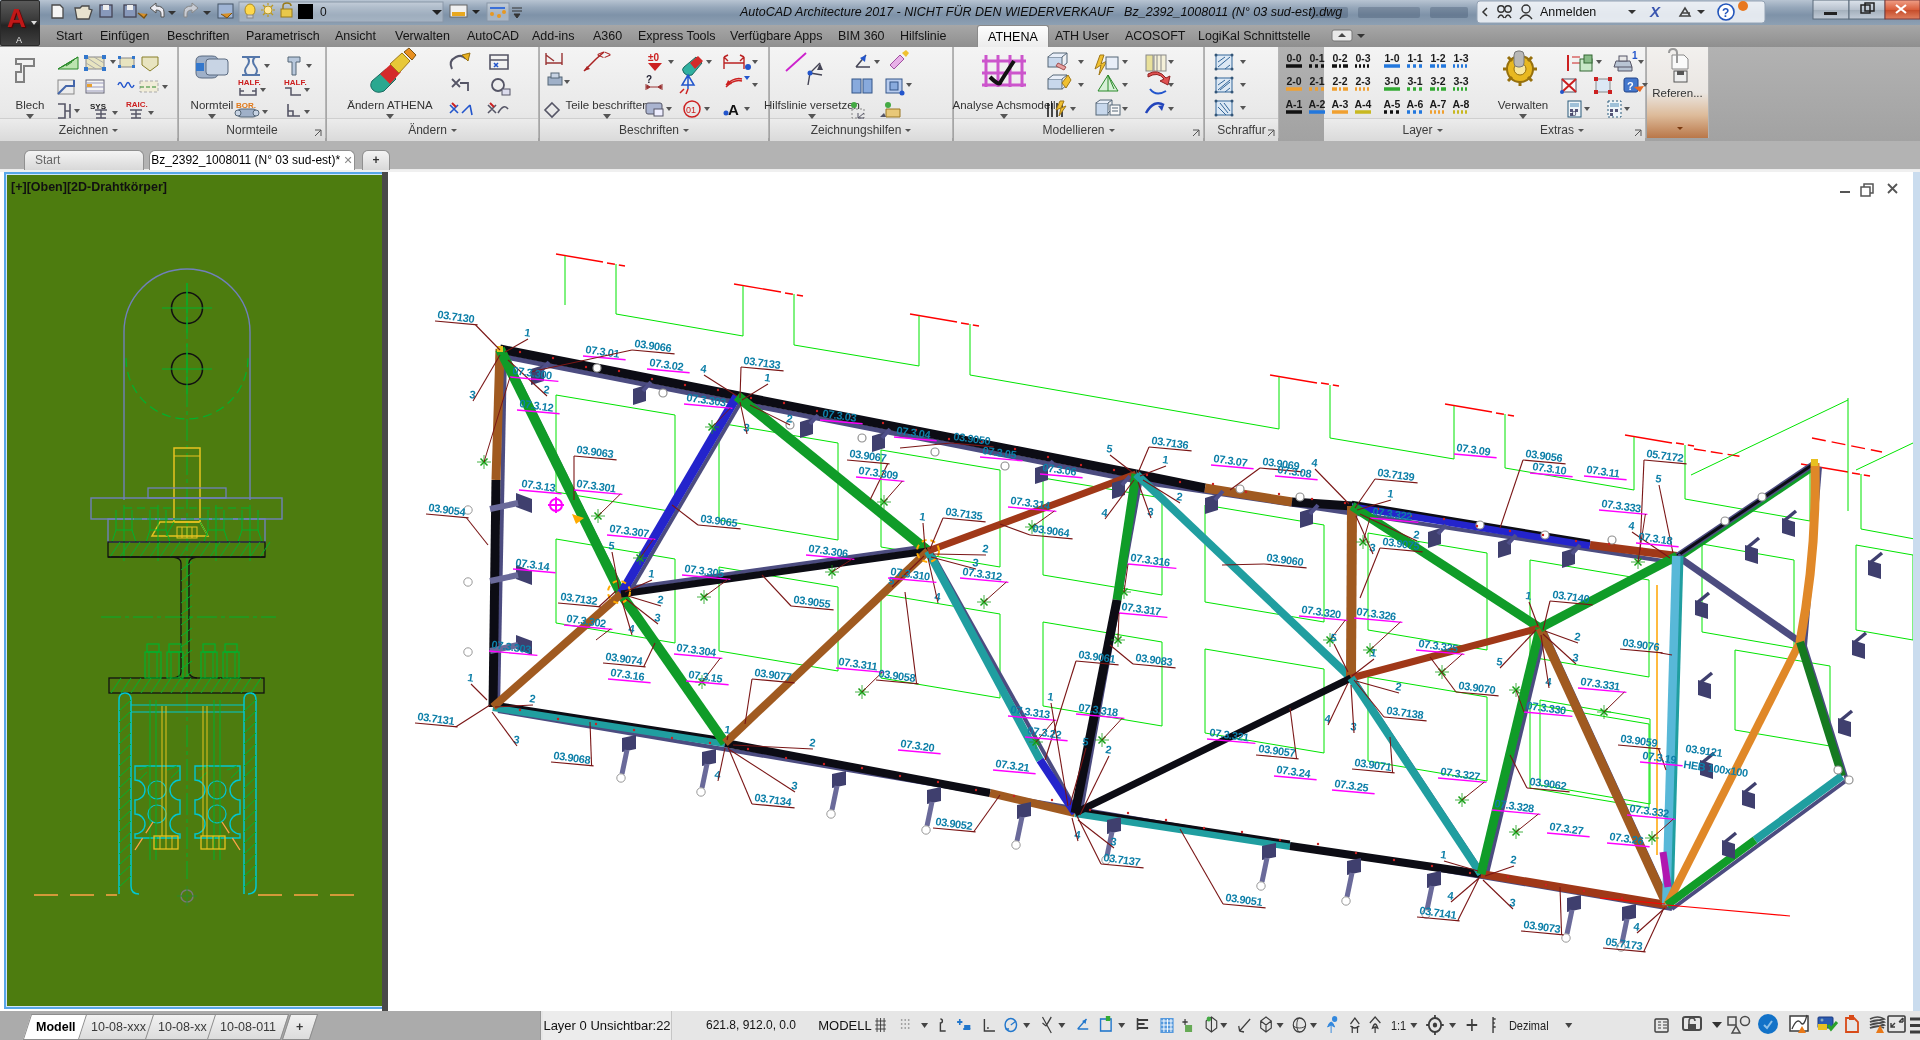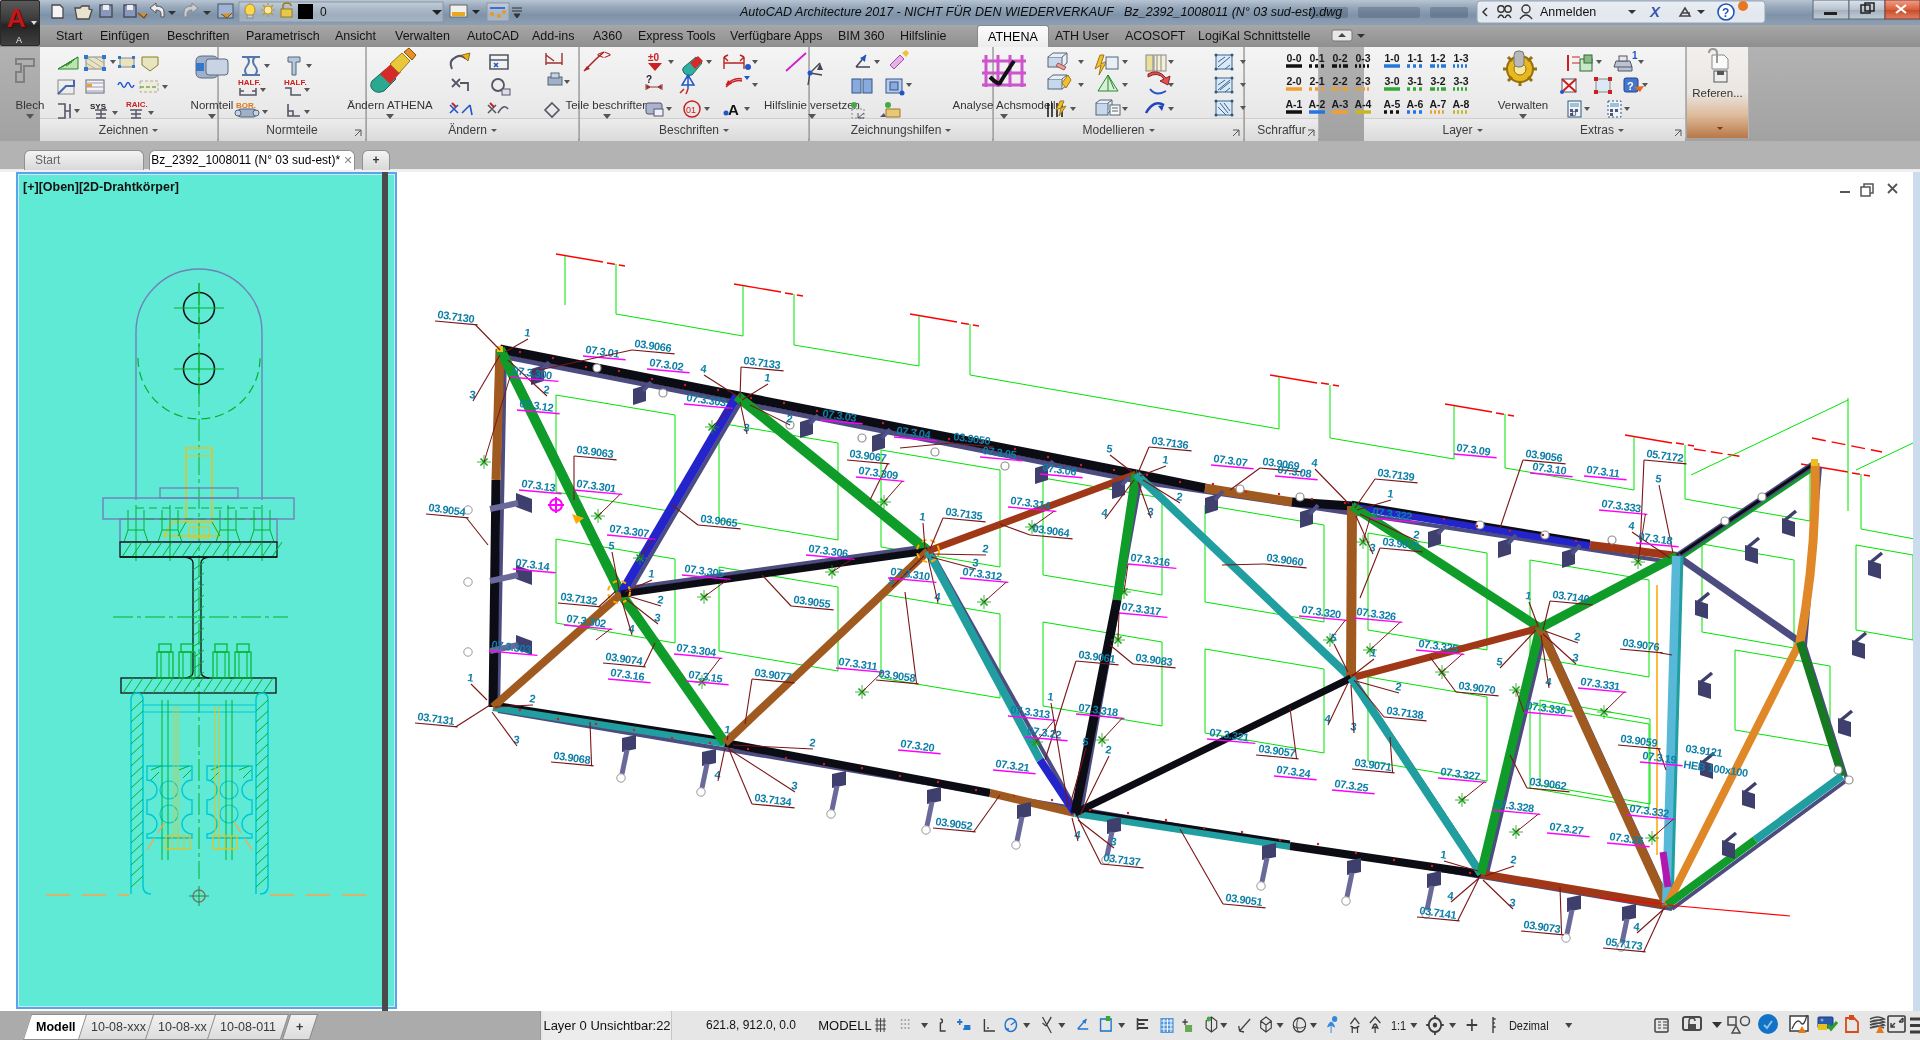--- a/index.html
+++ b/index.html
@@ -12,33 +12,33 @@
 #abtn { position:absolute; left:0; top:0; width:40px; height:46px;
   background:linear-gradient(#5a5a5a 0%, #383838 45%, #242424 55%, #404040 100%);
   border:1px solid #2a2a2a; border-radius:2px; z-index:30; }
 
 #tabrow { position:absolute; left:0; top:25px; width:1920px; height:22px;
   background:linear-gradient(#a7a7a7,#8f8f8f); }
 .rtab { position:absolute; top:0; height:22px; line-height:22px; font-size:12.5px; color:#141414; padding:0 10px; }
 .rtab.active { background:linear-gradient(#fdfdfd,#ececec); color:#000; border-radius:3px 3px 0 0; border:1px solid #8a8a8a; border-bottom:none; }
 
 #ribbon { position:absolute; left:0; top:47px; width:1920px; height:94px; background:linear-gradient(#b2b2b2,#a2a2a2); }
-.rpanel { position:absolute; top:0; height:91px; background:linear-gradient(#f4f4f4 0%,#e9e9e9 70%,#dcdcdc 100%); border-right:1px solid #b5b5b5;margin-left:40px; }
+.rpanel { position:absolute; top:0; height:91px; background:linear-gradient(#f4f4f4 0%,#e9e9e9 70%,#dcdcdc 100%); border-right:1px solid #b5b5b5; }
 .dn { display:inline-block; width:0; height:0; border:3.5px solid transparent; border-top-color:#555; vertical-align:-1px; margin-left:4px; }
 .cornerarrow { position:absolute; right:3px; bottom:4px; width:8px; height:8px; }
 .rpanel .ptitle { position:absolute; left:0; bottom:-3px; width:100%; height:23px; line-height:22px;
   text-align:center; font-size:12px; color:#3c3c3c; background:linear-gradient(#ececec,#dadada); border-top:1px solid #cfcfcf; }
 
 #filetabbar { position:absolute; left:0; top:141px; width:1920px; height:31px; background:linear-gradient(#b3b3b3 0%,#b3b3b3 91%,#f0f0f0 92%,#f0f0f0 100%); }
 .ftab { position:absolute; top:9px; height:20px; line-height:19px; font-size:12px; color:#333;
   background:linear-gradient(#f4f4f4,#d8d8d8); border:1px solid #909090; border-bottom:none; border-radius:6px 6px 0 0; padding:0 14px; }
 .ftab.active { background:#fff; color:#000; }
 
 #drawarea { position:absolute; left:0; top:172px; width:1920px; height:839px; background:#fff; }
-#leftvp { position:absolute; left:16px; top:0; width:381px; height:837px; background:#5eead4;
+#leftvp { position:absolute; left:4px; top:0; width:381px; height:837px; background:#4d7c0f;
   border:2px solid #58a6e8; box-shadow:inset 0 0 0 1px #cfe6fa; }
 #vplabel { position:absolute; left:5px; top:6px; font-size:12.5px; font-weight:bold; color:#111; }
 #splitter { position:absolute; left:382px; top:0; width:6px; height:839px; background:#4a4a4a; }
 #mainvp { position:absolute; left:390px; top:0; width:1523px; height:839px; background:#fff; overflow:hidden; }
 #rightstrip { position:absolute; left:1913px; top:0; width:7px; height:839px; background:#cadcee; }
 
 #statusbar { position:absolute; left:0; top:1011px; width:1920px; height:29px; background:#ababab; }
 #statusright { position:absolute; left:540px; top:0; width:1380px; height:29px; background:#e6e6e6; border-left:1px solid #989898; }
 .sbox { position:absolute; top:2px; height:25px; line-height:25px; font-size:14.5px; color:#111; text-align:center; }
 .ltab { position:absolute; top:3px; height:26px; line-height:24px; font-size:12.5px; color:#3a3a3a;

